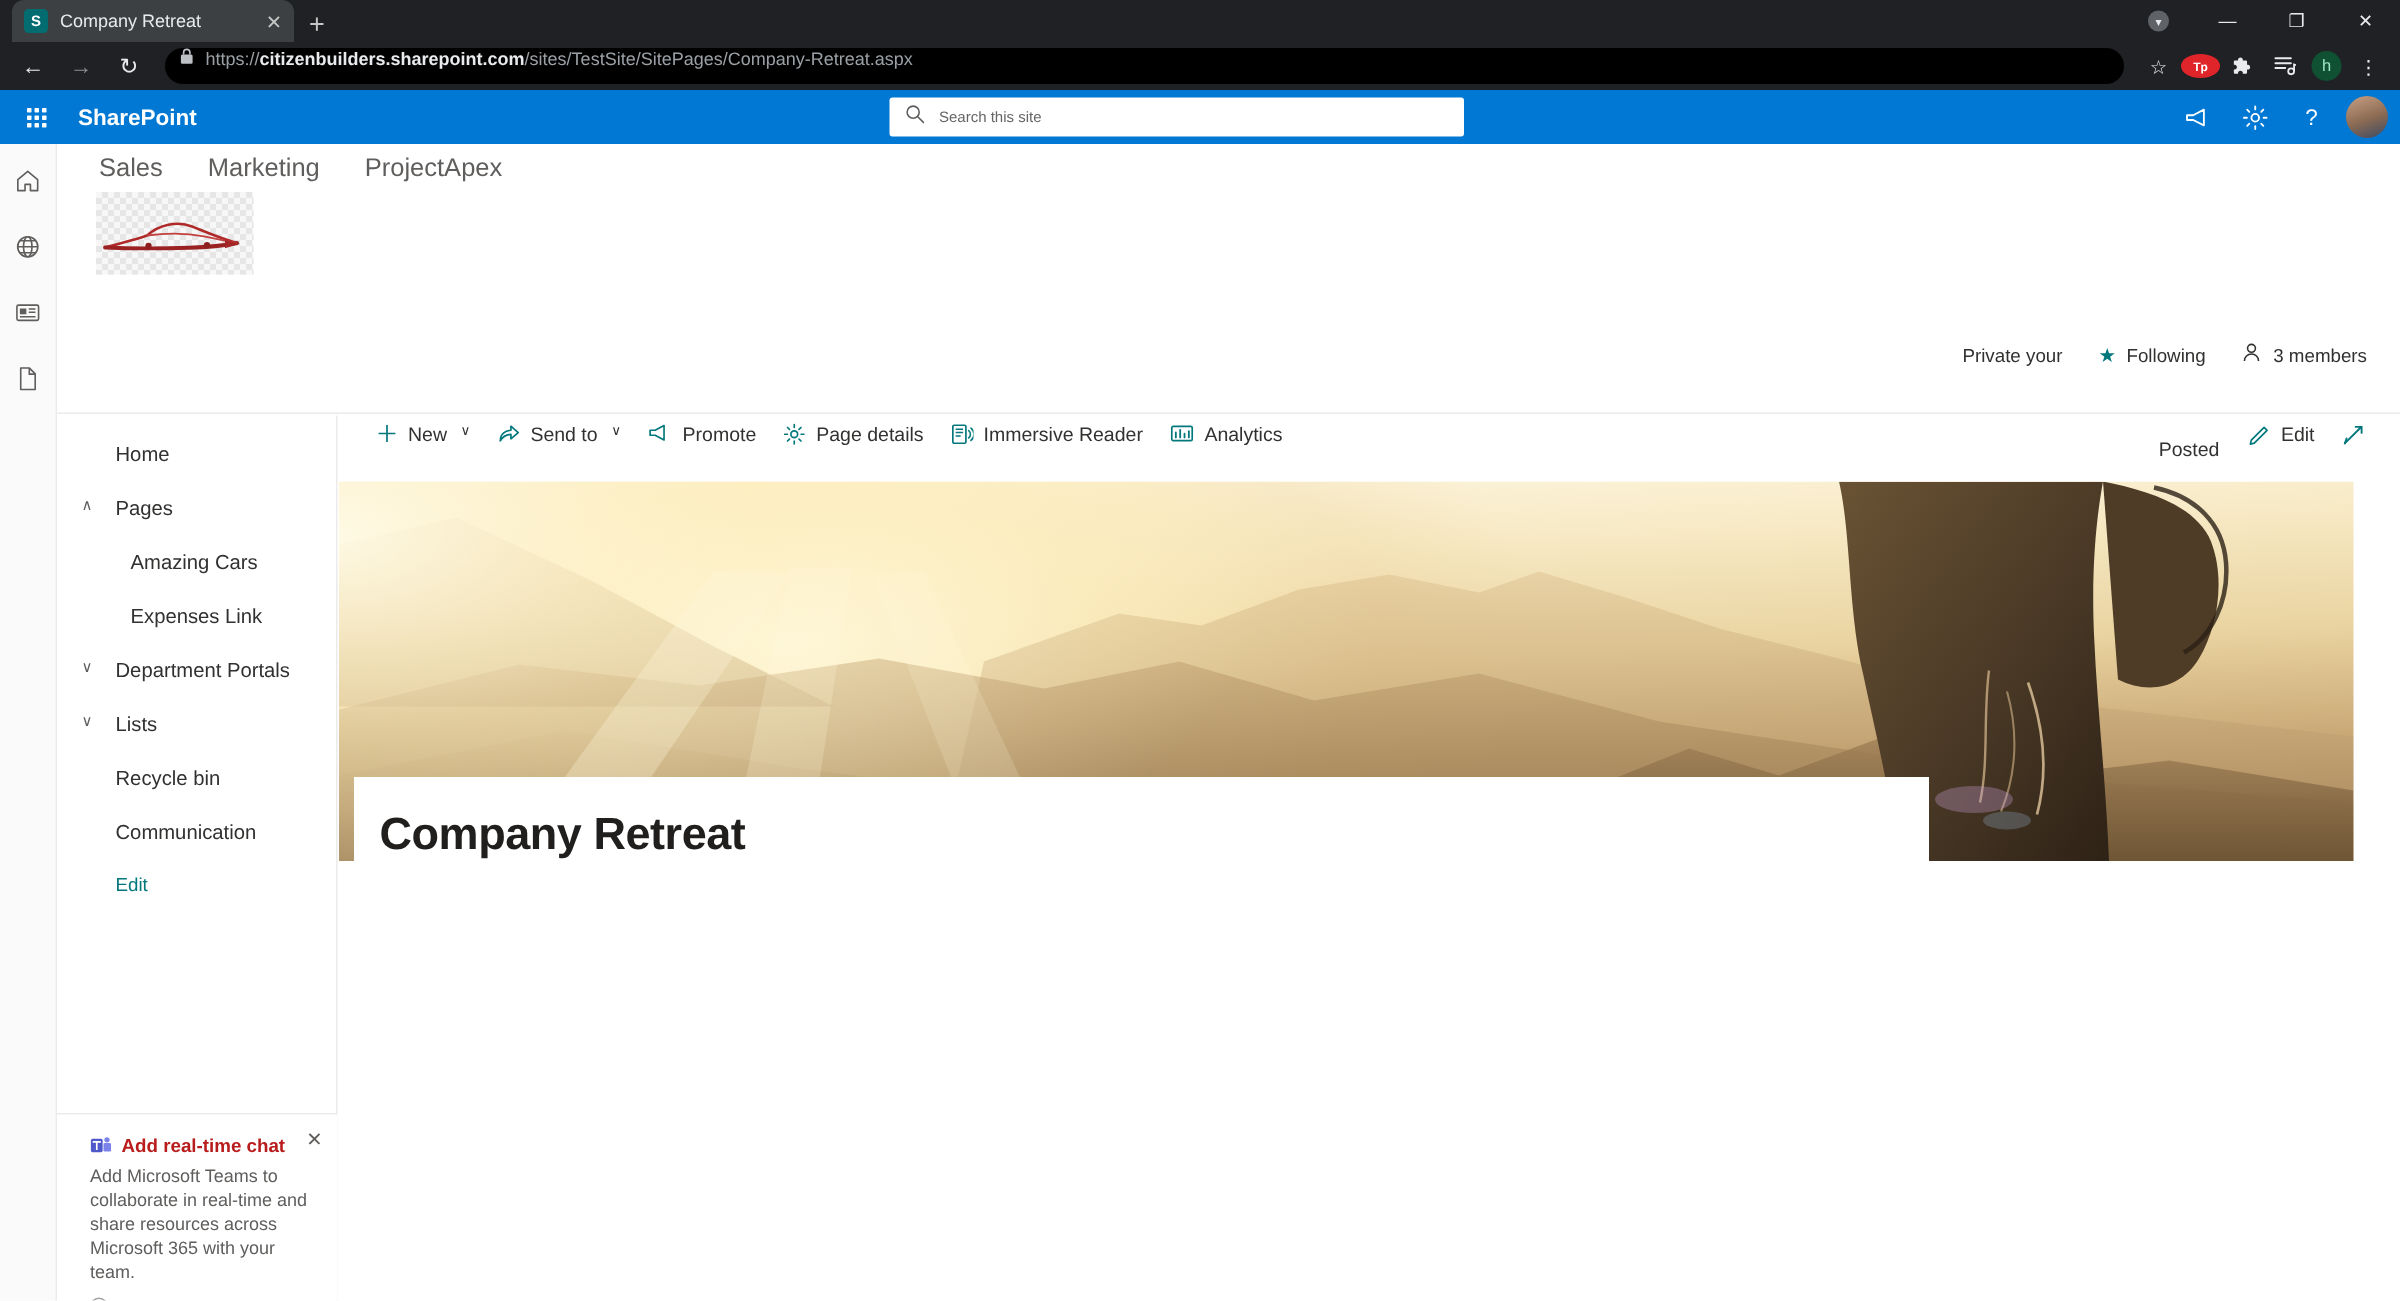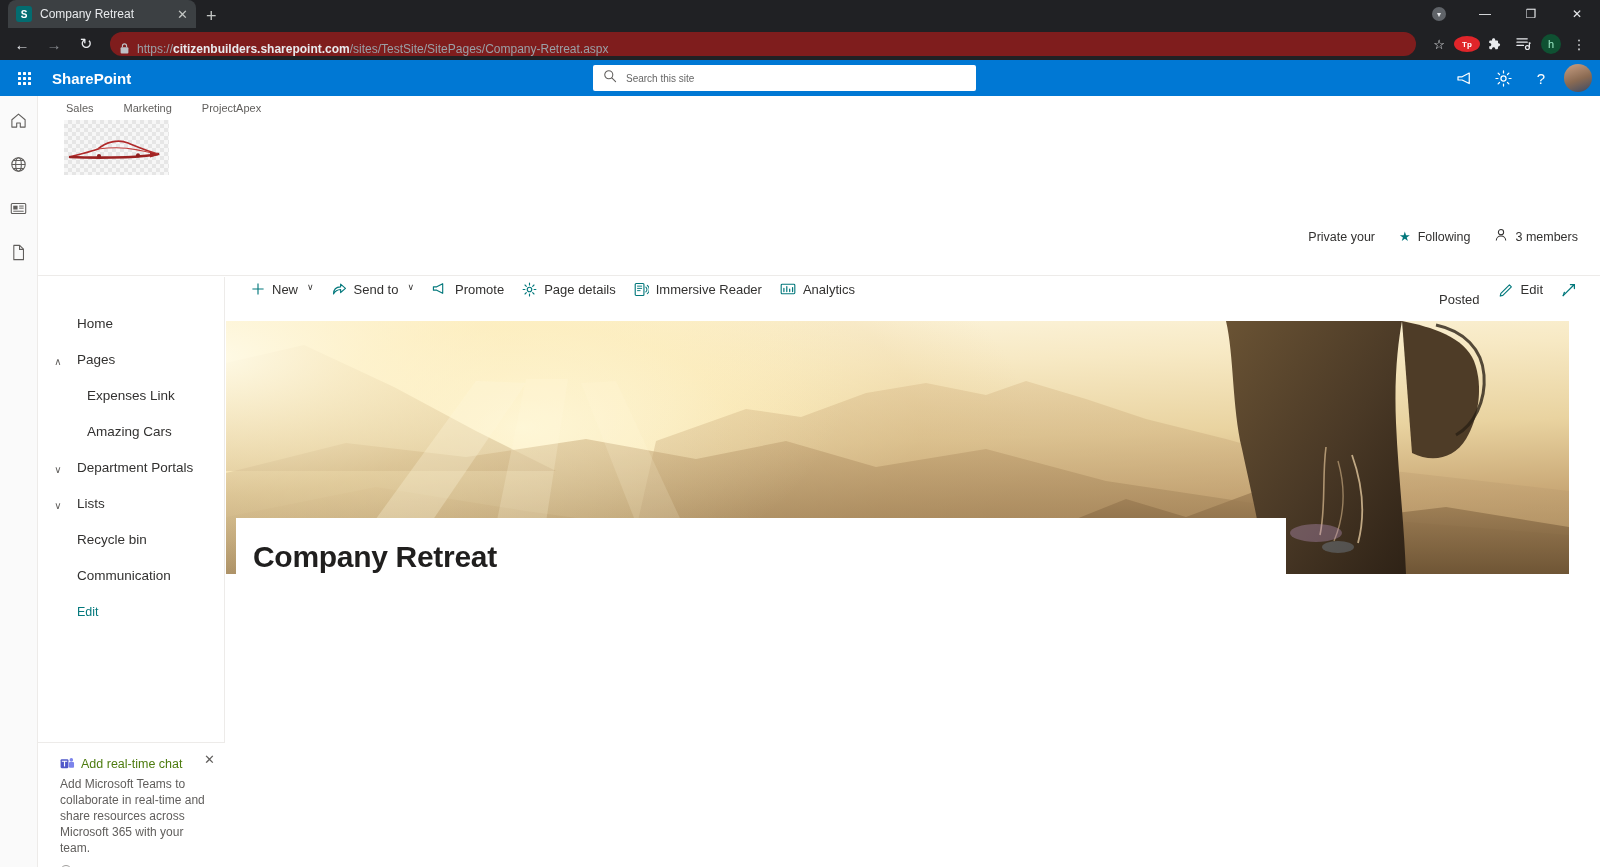--- a/index.html
+++ b/index.html
@@ -54,23 +54,23 @@
   .toolbar {
     height: 32px; background: #202124; display: flex; align-items: center;
     padding: 0 8px; gap: 4px;
   }
   .nav-btn {
     width: 28px; height: 28px; display: flex; align-items: center;
     justify-content: center; color: #e8eaed; font-size: 15px; cursor: pointer;
   }
   .nav-btn.dim { color: #8a8d91; }
   .omnibox {
-    flex: 1; height: 24px; background: #7f1d1d; border-radius: 12px;
-    display: flex; align-items: flex-end; padding: 0 10px; gap: 8px;
-    margin: 0 6px; min-width: 0;
+    flex: 1; height: 24px; background: #000000; border-radius: 12px;
+    display: flex; align-items: flex-start; padding: 0 10px; gap: 8px;
+    margin: 0 6px; min-width: 0; text-decoration: underline;
   }
   .lock { color: #bdc1c6; font-size: 10px; }
   .url { font-size: 12px; color: #9aa0a6; white-space: nowrap; overflow: hidden; }
   .url b { color: #e8eaed; font-weight: bold; }
   .url .scheme { color:#9aa0a6; }
   .tb-icons { display: flex; align-items: center; gap: 2px; }
   .tb-icon {
     width: 26px; height: 26px; display: flex; align-items: center;
     justify-content: center; color: #e8eaed; font-size: 13px; cursor: pointer;
   }
@@ -134,21 +134,21 @@
   .rail-ic {
     width: 28px; height: 28px; display: flex; align-items: center;
     justify-content: center; color: #605e5c; cursor: pointer;
   }
 
   .sitehead {
     position: absolute; left: 38px; top: 0; right: 0; height: 180px;
     background: #fff; border-bottom: 1px solid #edebe9;
   }
   .hub-tabs {
-    display: flex; gap: 30px; padding: 6px 0 0 28px; font-size: 11px;
+    display: flex; gap: 30px; padding: 6px 0 0 28px; font-size: 17px;
     color: #605e5c;
   }
   .hub-tabs span { cursor: pointer; }
   .site-logo {
     margin: 6px 0 0 26px; width: 105px; height: 55px;
     background-image:
       linear-gradient(45deg,#e6e6e6 25%,transparent 25%,transparent 75%,#e6e6e6 75%),
       linear-gradient(45deg,#e6e6e6 25%,transparent 25%,transparent 75%,#e6e6e6 75%);
     background-size: 8px 8px; background-position: 0 0, 4px 4px;
     background-color: #f7f7f7; position: relative; overflow: hidden;
@@ -161,21 +161,21 @@
   }
   .site-meta .mitem { display: flex; align-items: center; gap: 7px; cursor: pointer; }
   .star { color: #03787c; font-size: 13px; }
 
   
   .leftnav {
     position: absolute; left: 38px; top: 181px; width: 187px; height: 622px;
     background: #fff; border-right: 1px solid #edebe9; padding-top: 18px;
   }
   .nav-row {
-    display: flex; align-items: flex-end; height: 36px; cursor: pointer;
+    display: flex; align-items: flex-start; height: 36px; cursor: pointer;
     font-size: 13.5px; color: #323130; padding-left: 11px;
   }
   .chev {
     width: 18px; font-size: 10px; color: #605e5c; flex-shrink: 0;
     display: flex; align-items: center; justify-content: center;
   }
   .nav-label { margin-left: 10px; }
   .nav-row.child .nav-label { margin-left: 38px; }
   .nav-row.noarrow .nav-label { margin-left: 28px; }
   .nav-row.editlink { color: #03787c; font-size: 12.5px; }
@@ -185,21 +185,21 @@
   .promo {
     position: absolute; left: 38px; bottom: 0; width: 187px; height: 157px;
     background: #fff; border-top: 1px solid #edebe9; padding: 14px 16px 0 22px;
   }
   .promo-close {
     position: absolute; right: 10px; top: 10px; color: #605e5c; font-size: 13px;
     cursor: pointer; line-height: 1;
   }
   .promo-title {
     display: flex; align-items: center; gap: 6px; font-size: 12.5px;
-    font-weight: normal; color: #4d7c0f; margin-bottom: 6px;
+    font-weight: bold; color: #b91c1c; margin-bottom: 6px;
   }
   .teams-ic {
     width: 15px; height: 14px; flex-shrink: 0;
   }
   .promo-body { font-size: 12px; color: #605e5c; line-height: 1.33; }
   .promo-info {
     width: 12px; height: 12px; border: 1px solid #a19f9d; border-radius: 50%;
     color: #a19f9d; font-size: 8px; display: flex; align-items: center;
     justify-content: center; margin-top: 8px; cursor: pointer;
   }
@@ -412,24 +412,24 @@
 
     <div class="leftnav">
       <div class="nav-row noarrow">
           <span class="nav-label">Home</span>
         </div>
       <div class="nav-row">
           <span class="chev">∧</span>
           <span class="nav-label">Pages</span>
         </div>
       <div class="nav-row child">
+          <span class="nav-label">Amazing Cars</span>
+        </div>
+      <div class="nav-row child">
           <span class="nav-label">Expenses Link</span>
-        </div>
-      <div class="nav-row child">
-          <span class="nav-label">Amazing Cars</span>
         </div>
       <div class="nav-row">
           <span class="chev">∨</span>
           <span class="nav-label">Department Portals</span>
         </div>
       <div class="nav-row">
           <span class="chev">∨</span>
           <span class="nav-label">Lists</span>
         </div>
       <div class="nav-row noarrow">

